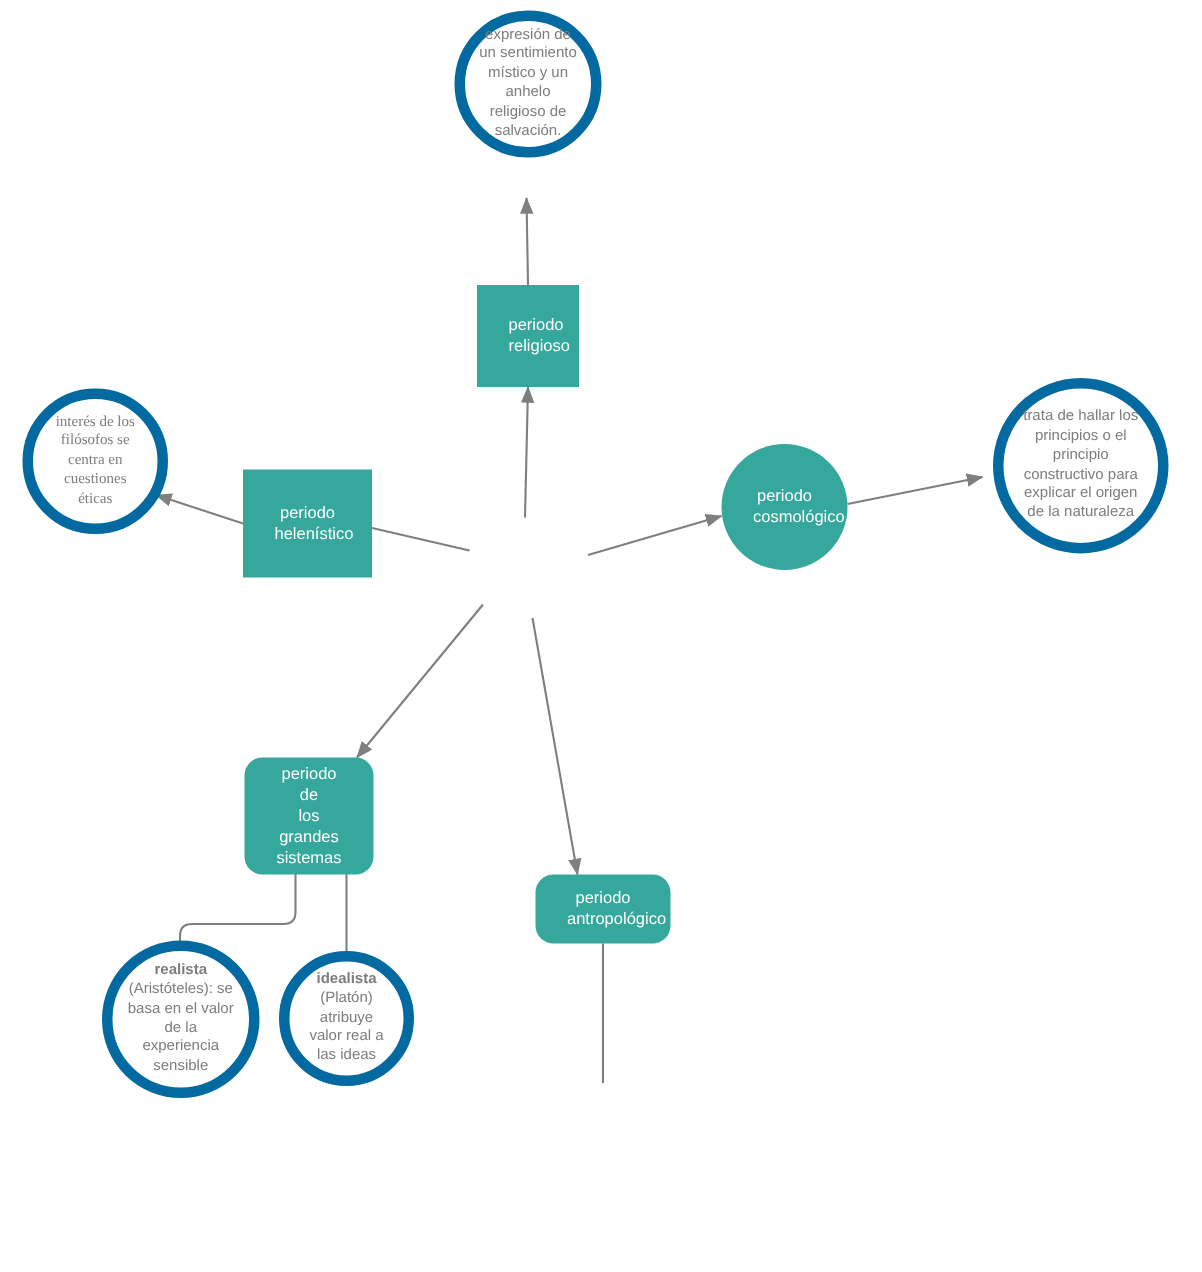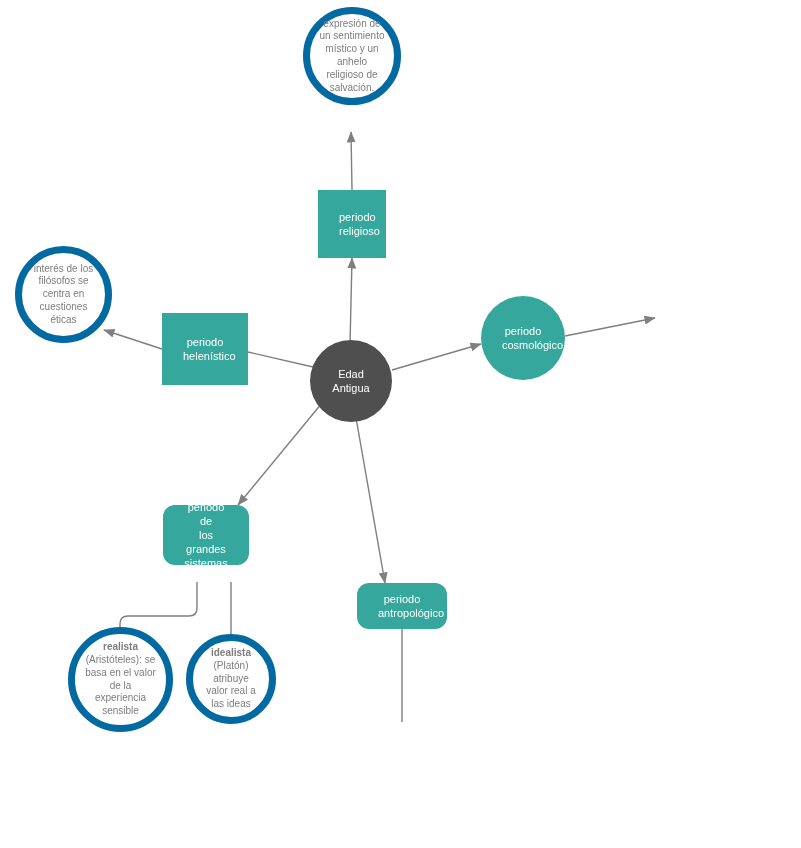--- a/index.html
+++ b/index.html
@@ -108,40 +108,40 @@
 
   <div class="node bubble" style="left:303px; top:7px; width:98px; height:98px;">
     <span class="node-text">expresión de un sentimiento místico y un anhelo religioso de salvación.</span>
   </div>
 
   <div class="node teal sq" style="left:318px; top:190px; width:68px; height:68px;">
     <span class="node-text">periodo
 religioso</span>
   </div>
 
-  <div class="node hub" style="left:310px; top:340px; width:82px; height:82px;">
-    <span class="node-text">Edad Antigua</span>
-  </div>
 
   <div class="node teal circle" style="left:481px; top:296px; width:84px; height:84px;">
     <span class="node-text">periodo
 cosmológico</span>
   </div>
 
+  <div class="node bubble" style="left:662px; top:252px; width:117px; height:117px;">
+    <span class="node-text">trata de hallar los principios o el principio constructivo para explicar el origen de la naturaleza</span>
+  </div>
 
   <div class="node teal sq" style="left:162px; top:313px; width:86px; height:72px;">
     <span class="node-text">periodo
 helenístico</span>
   </div>
 
-  <div class="node bubble" style="left:15px; top:246px; width:97px; height:97px;">
+  <div class="node bubble" style="left:15px; top:259px; width:97px; height:97px;font-family:Liberation Serif, serif;">
     <span class="node-text">interés de los filósofos se centra en cuestiones éticas</span>
   </div>
 
-  <div class="node teal rounded" style="left:163px; top:505px; width:86px; height:60px;">
+  <div class="node teal rounded" style="left:163px; top:505px; width:86px; height:78px;">
     <span class="node-text">periodo de
 los grandes
 sistemas</span>
   </div>
 
   <div class="node bubble" style="left:68px; top:627px; width:105px; height:105px;">
     <span class="node-text"><span class="lead">realista</span><span> (Aristóteles): se basa en el valor de la experiencia sensible</span></span>
   </div>
 
   <div class="node bubble" style="left:186px; top:634px; width:90px; height:90px;">

